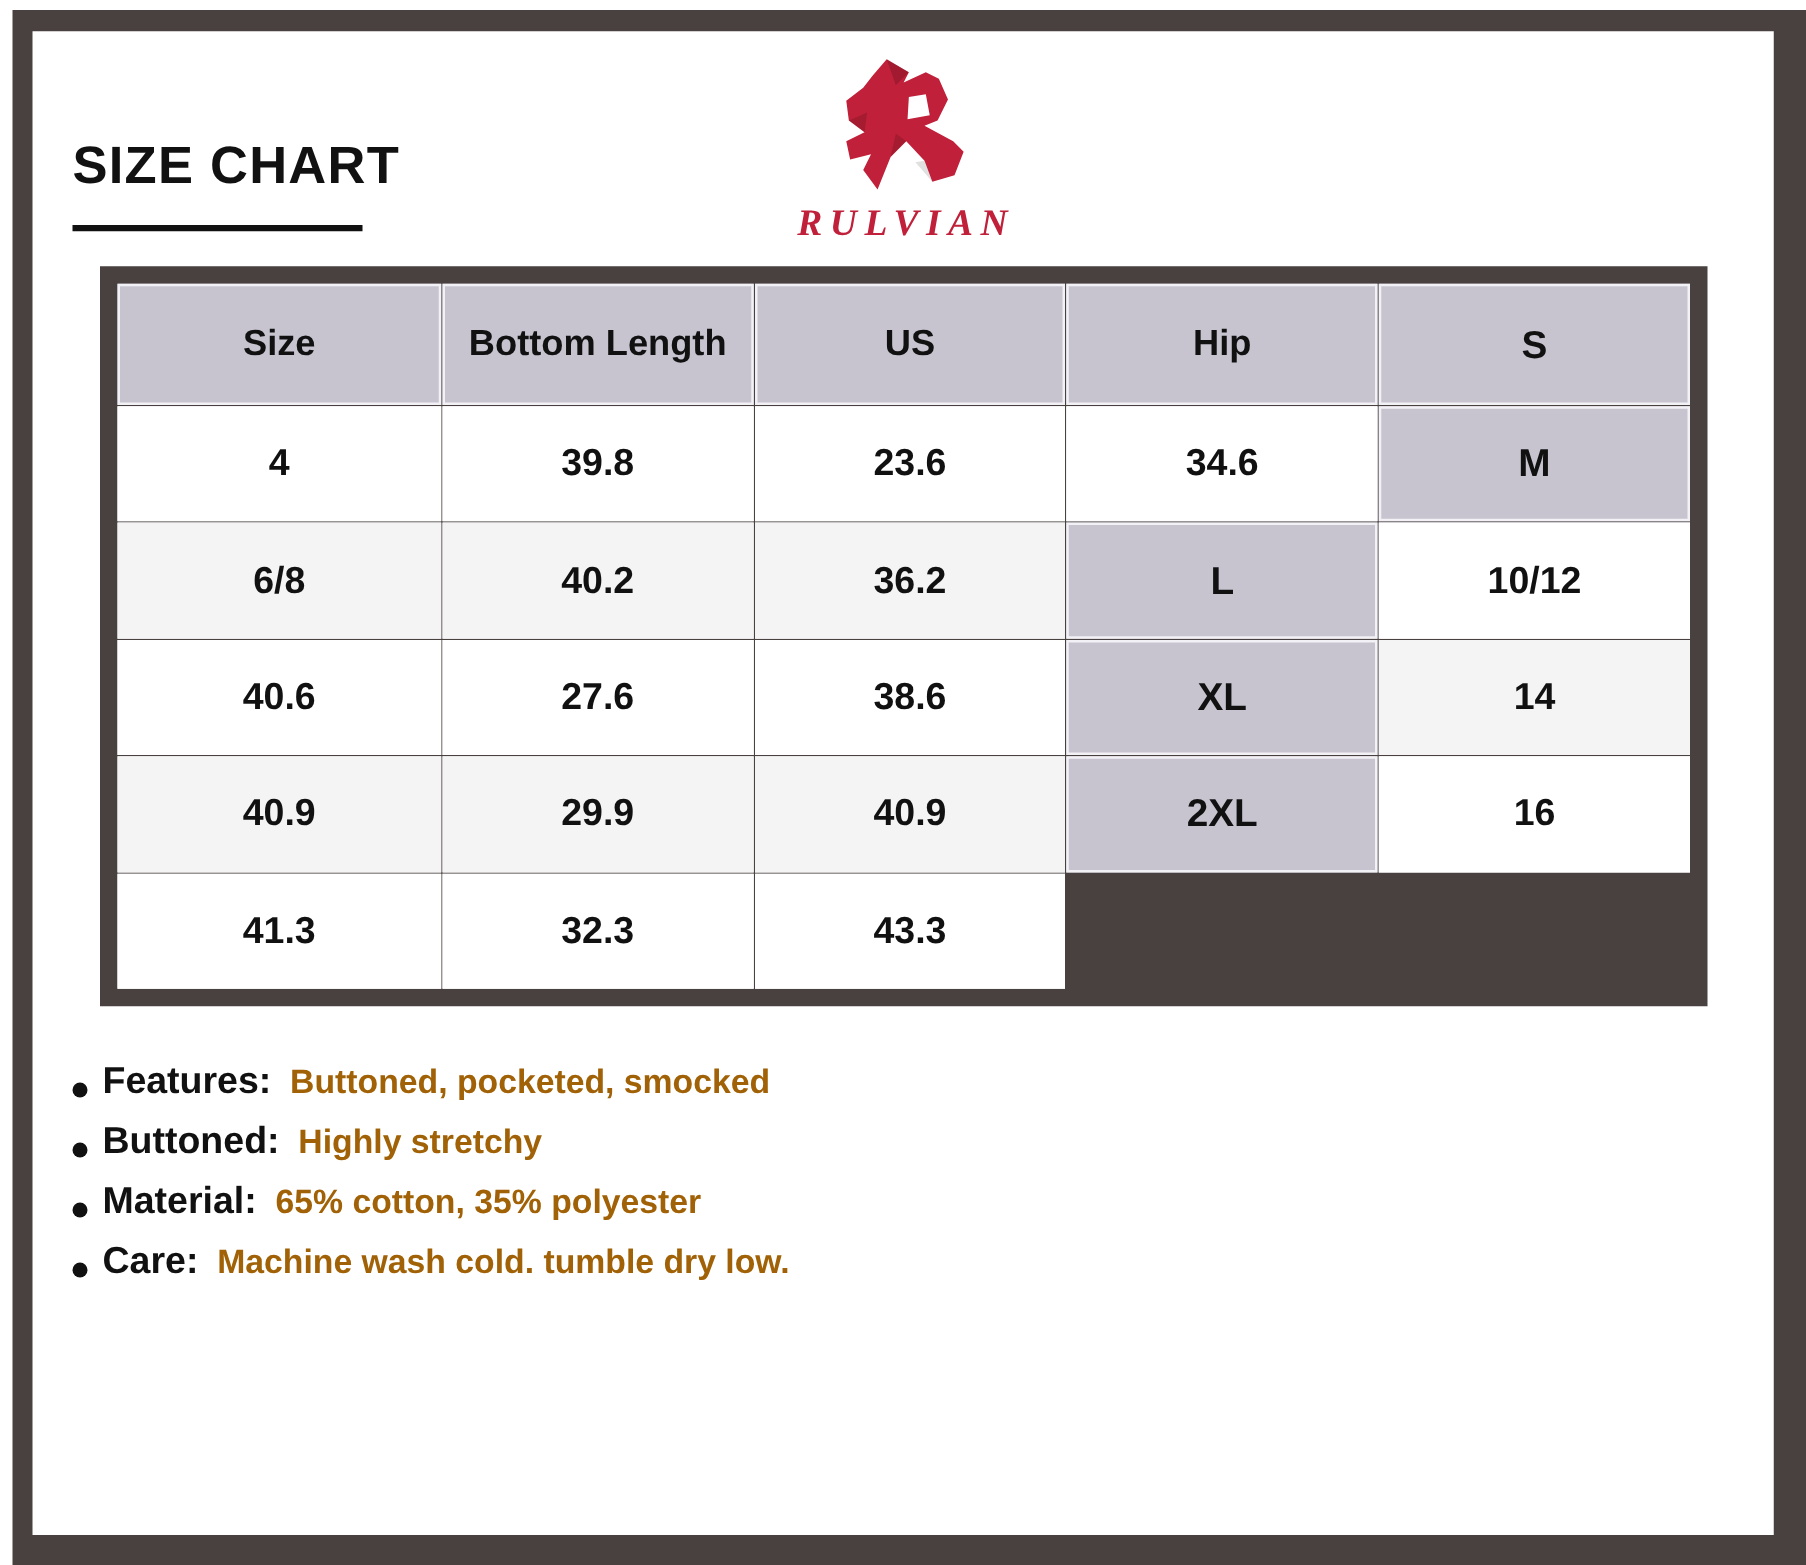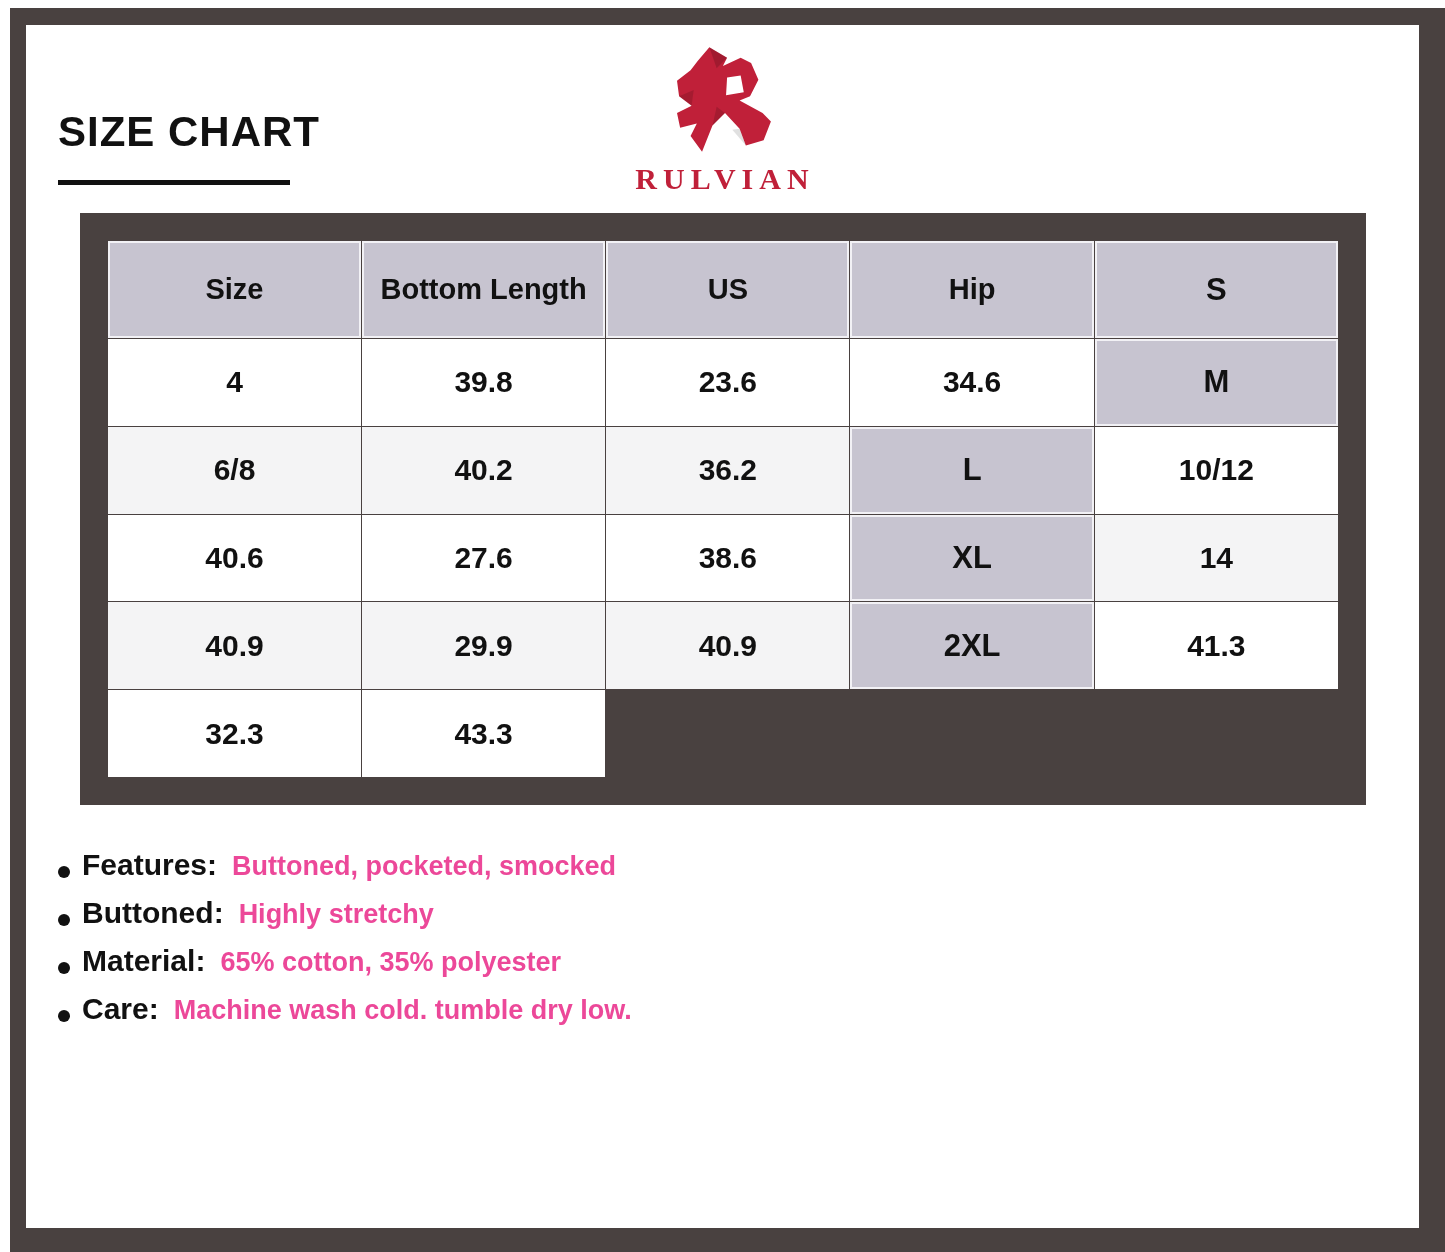--- a/index.html
+++ b/index.html
@@ -19,47 +19,47 @@
   .title-block h1{
     margin:0;font-size:42px;font-weight:bold;color:#111111;
     letter-spacing:1px;font-family:"Liberation Sans", sans-serif;
   }
   .title-underline{width:232px;height:5px;background:#111111;margin-top:24px;}
   
   .brand{position:absolute;left:605px;top:40px;width:240px;text-align:center;}
   .brand svg{display:block;margin:0 auto;}
   .brand-name{
     margin-top:2px;font-family:"Liberation Serif", serif;font-weight:bold;
-    font-size:30px;letter-spacing:6px;color:#C02039;
+    font-size:30px;letter-spacing:6px;color:#C02039;font-style:italic;
   }
   
   .size-table{
     position:absolute;left:80px;top:213px;width:1286px;height:592px;
     background:#494140;display:grid;
     grid-template-columns:1.04fr 1fr 1fr 1fr 1fr;
     grid-template-rows:97px 1fr 1fr 1fr 1fr 1fr;
-    gap:1px;padding:28px;box-sizing:border-box;
+    gap:1px;padding:14px;box-sizing:border-box;
   }
   .cell{
     display:flex;align-items:center;justify-content:center;
     font-weight:bold;color:#111111;border:2px solid #f2f1f5;box-sizing:border-box;
   }
   .cell.head{background:#C7C4D0;font-size:29px;}
   .cell.lav{background:#C7C4D0;font-size:31px;}
   .cell.w{background:#ffffff;font-size:30px;border-color:#ffffff;}
   .cell.alt{background:#F4F4F5;font-size:30px;border-color:#F4F4F5;}
   
   .details{position:absolute;left:58px;top:848px;}
   .detail-row{display:flex;align-items:baseline;height:48px;}
   .dot{
     width:12px;height:12px;border-radius:50%;background:#111111;
     align-self:center;margin-right:12px;flex:none;
   }
   .detail-label{font-weight:bold;font-size:30px;color:#111111;}
-  .detail-value{font-weight:bold;font-size:27px;color:#ec4899;margin-left:15px;}
+  .detail-value{font-weight:bold;font-size:27px;color:#a16207;margin-left:15px;}
 </style>
 </head>
 <body>
 
 <div class="frame"></div>
 
 <div class="title-block">
   <h1>SIZE CHART</h1>
   <div class="title-underline"></div>
 </div>
@@ -103,20 +103,21 @@
   <div class="cell w">27.6</div>
   <div class="cell w">38.6</div>
 
   <div class="cell lav">XL</div>
   <div class="cell alt">14</div>
   <div class="cell alt">40.9</div>
   <div class="cell alt">29.9</div>
   <div class="cell alt">40.9</div>
 
   <div class="cell lav">2XL</div>
+  <div class="cell w">16</div>
   <div class="cell w">41.3</div>
   <div class="cell w">32.3</div>
   <div class="cell w">43.3</div>
 </div>
 
 <div class="details">
   <div class="detail-row">
     <span class="dot"></span>
     <span class="detail-label">Features:</span>
     <span class="detail-value">Buttoned, pocketed, smocked</span>

